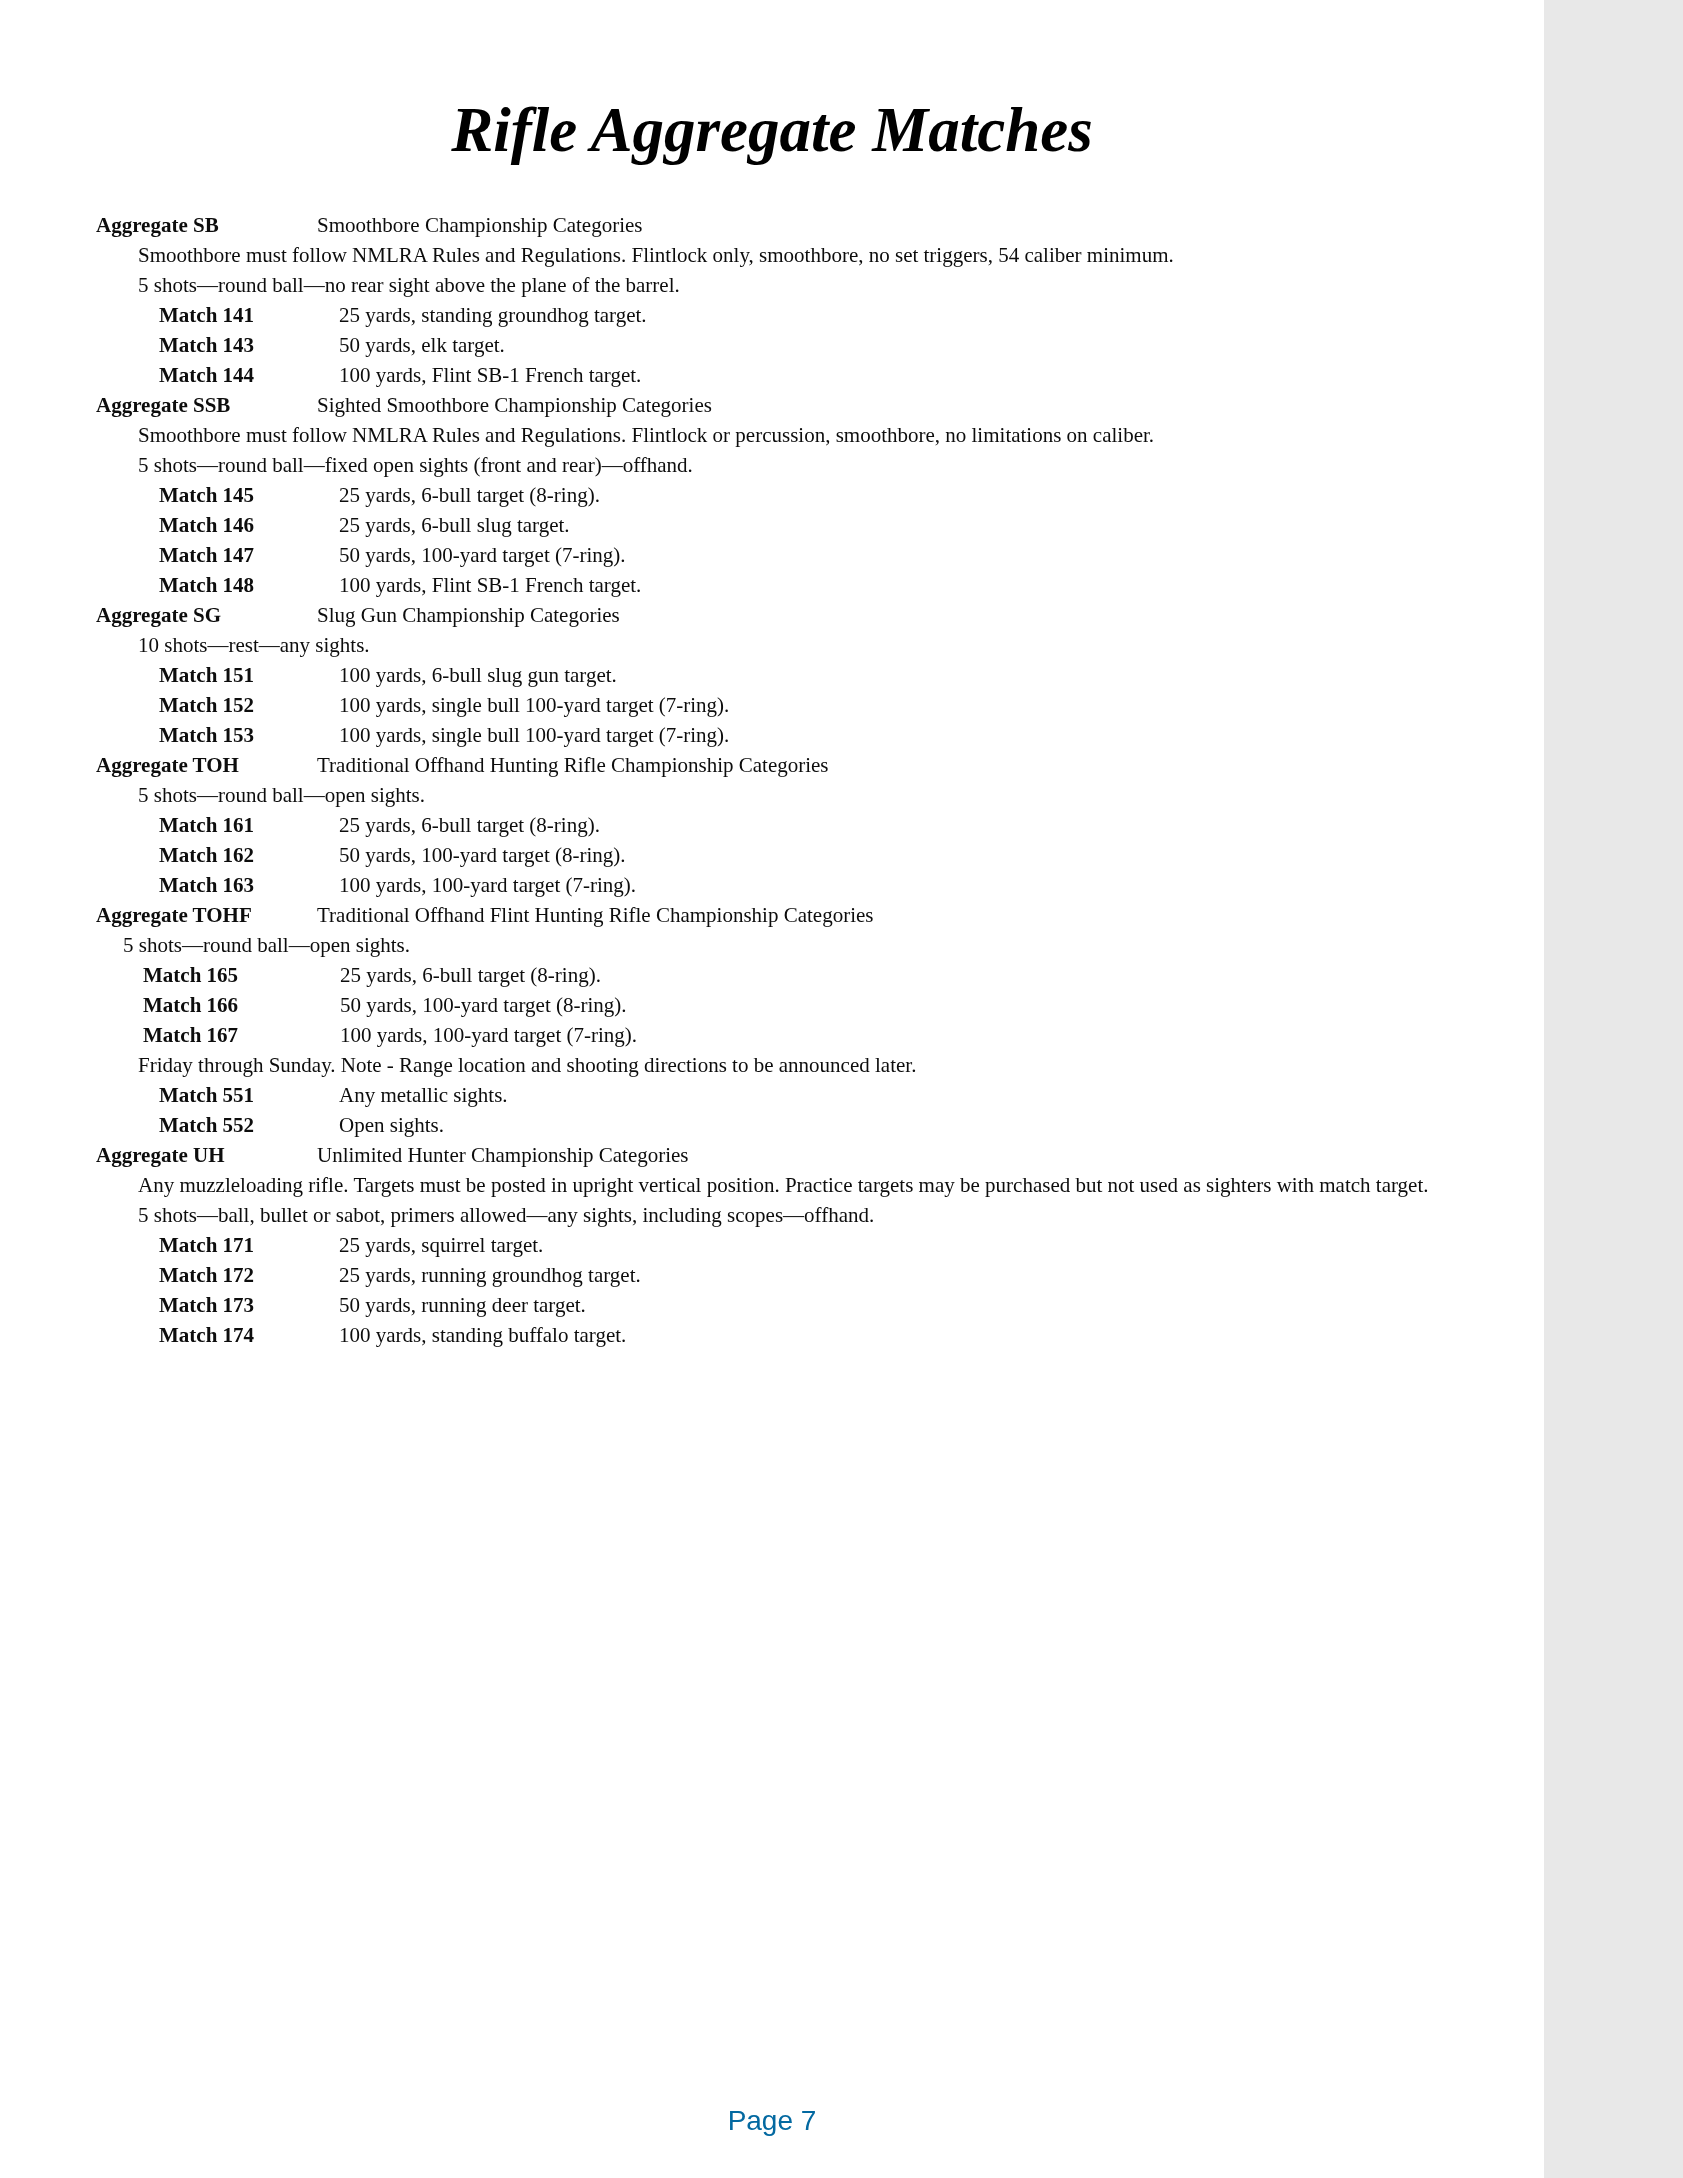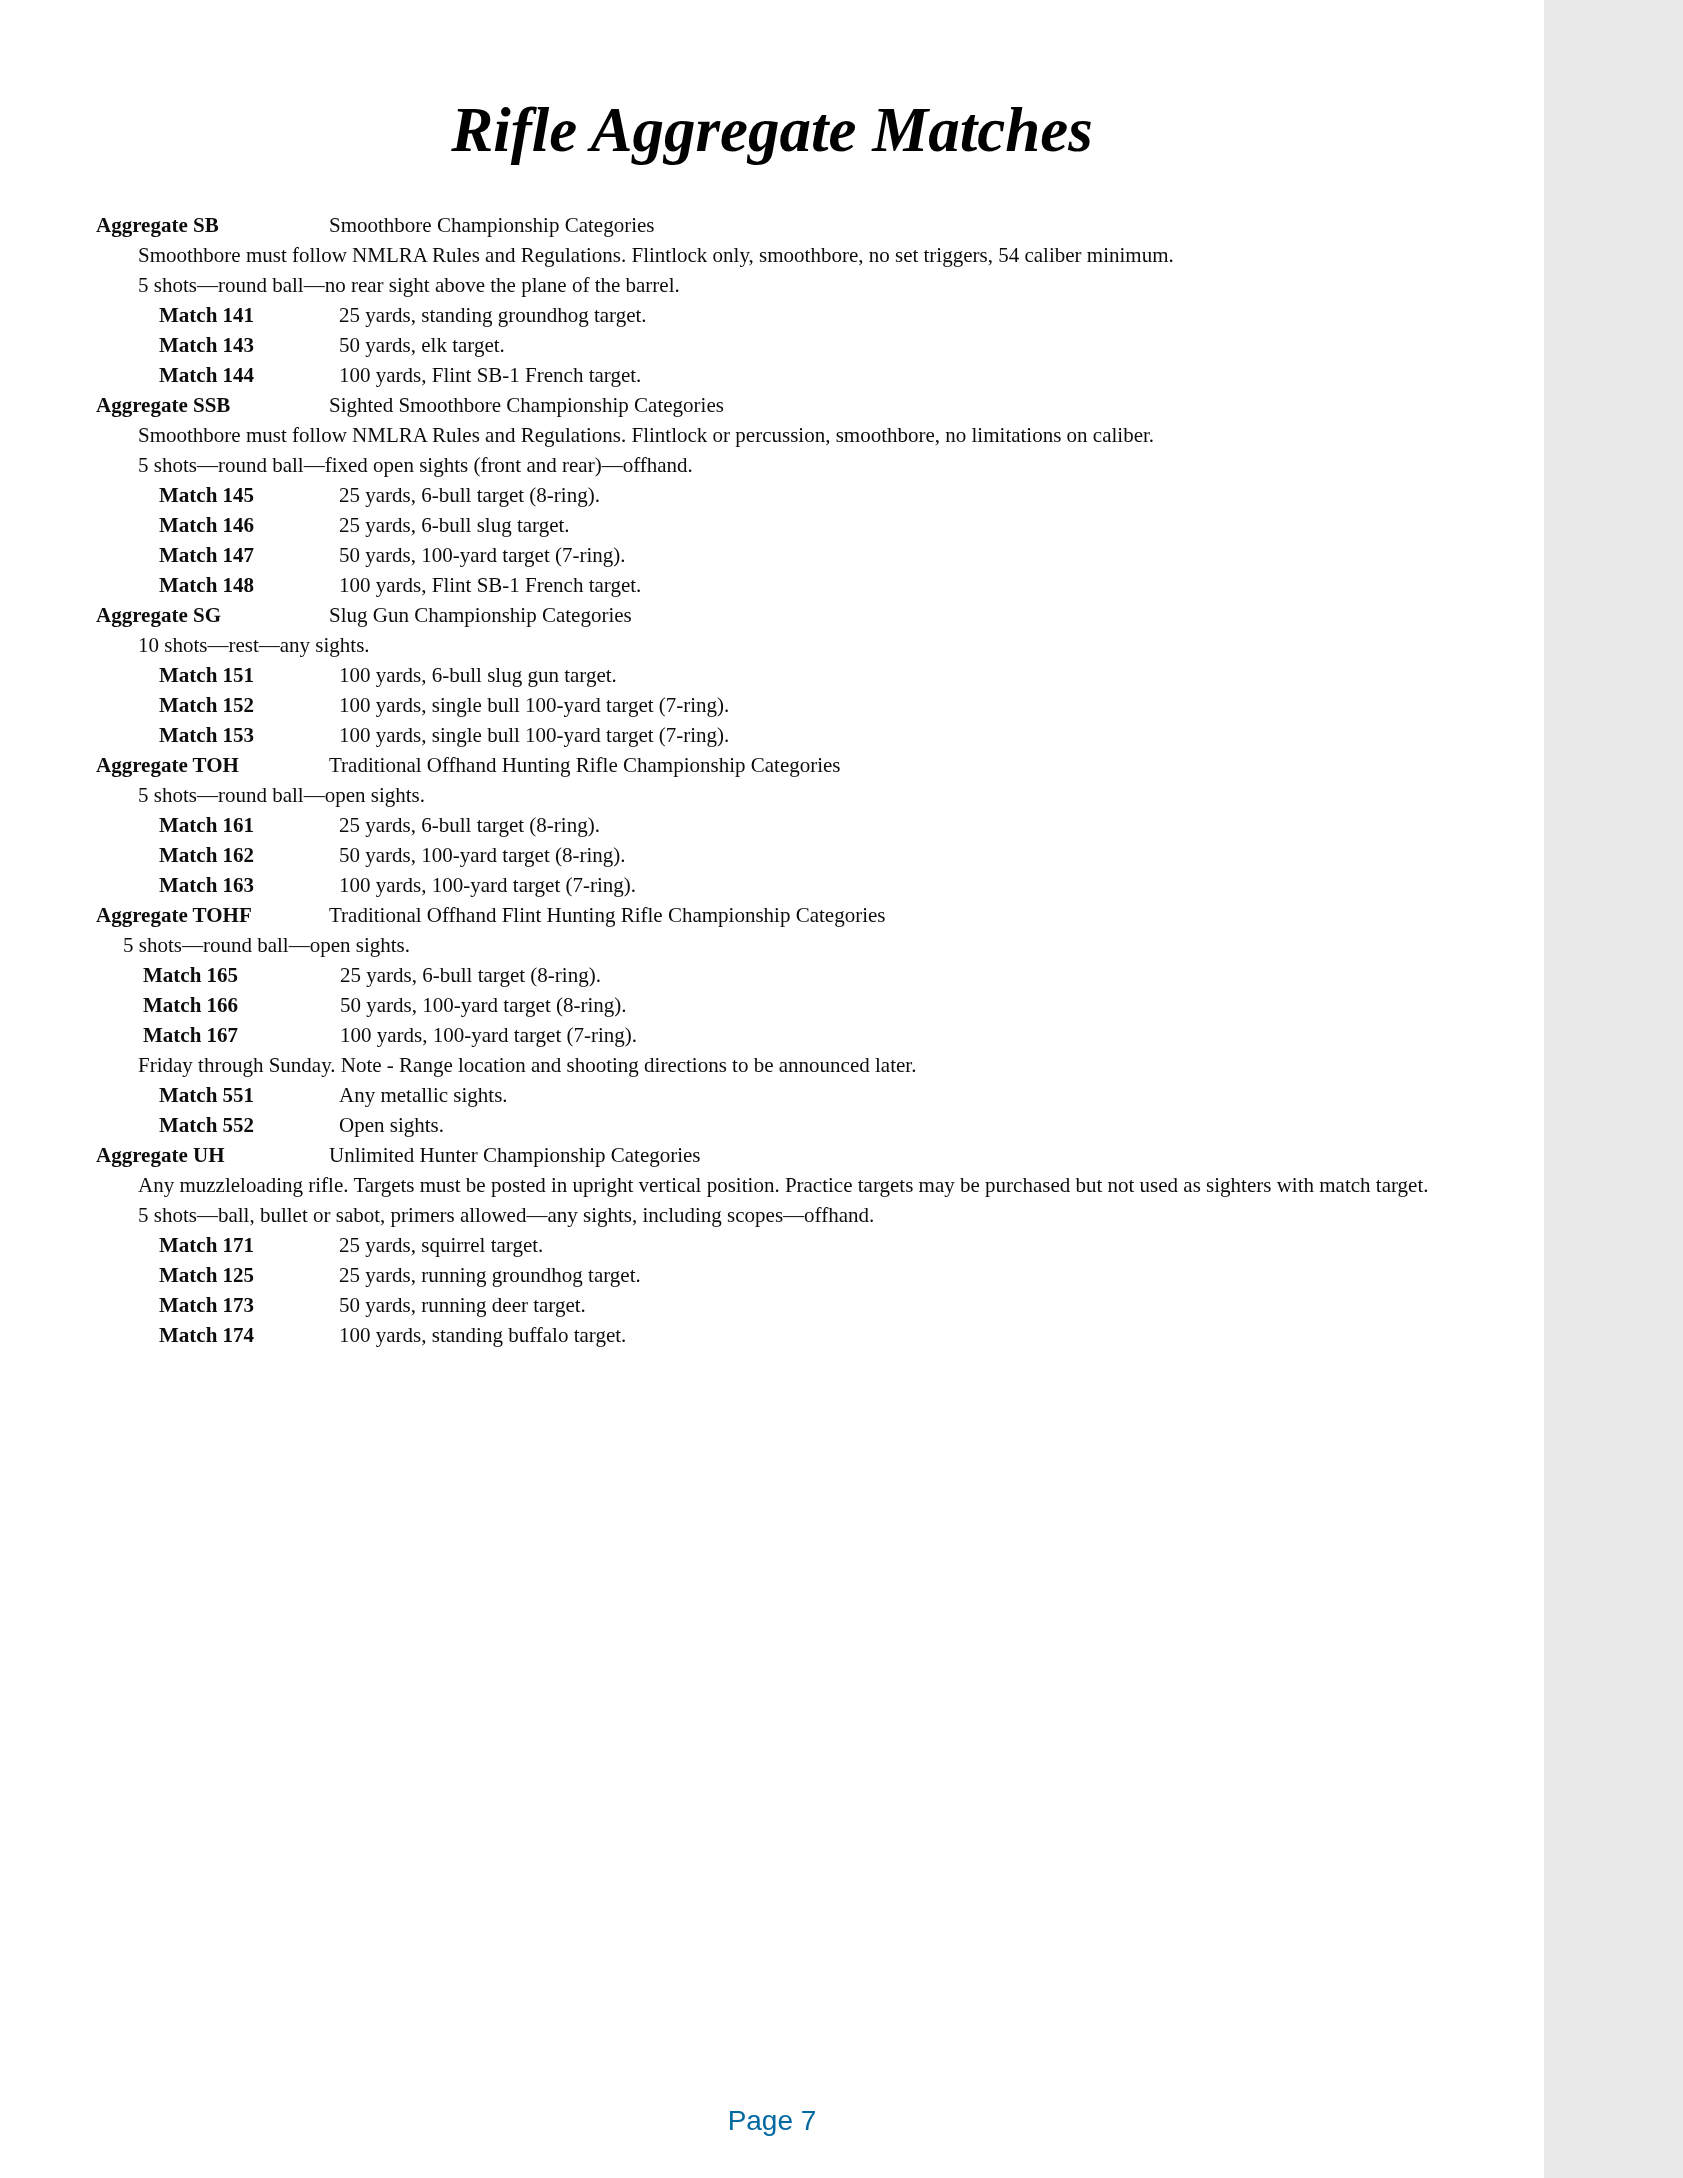--- a/index.html
+++ b/index.html
@@ -33,21 +33,21 @@
     font-size: 21px;
     line-height: 30px;
   }
   .row { white-space: nowrap; }
   .code {
     font-weight: bold;
     display: inline-block;
     width: 221px;
     vertical-align: top;
   }
-  .cat { display: inline-block; vertical-align: top; margin-left: 12px; }
+  .cat { display: inline-block; vertical-align: top; }
   .note { padding-left: 42px; }
   .match { padding-left: 63px; }
   .mlabel {
     font-weight: bold;
     display: inline-block;
     width: 180px;
     vertical-align: top;
   }
   .mdesc { display: inline-block; vertical-align: top; }
   
@@ -133,21 +133,21 @@
       <div class="row match"><span class="mlabel">Match 552</span><span class="mdesc">Open sights.</span></div>
     </div>
 
     <div class="section">
       <div class="row">
         <span class="code">Aggregate UH</span><span class="cat">Unlimited Hunter Championship Categories</span>
       </div>
       <div class="row note">Any muzzleloading rifle. Targets must be posted in upright vertical position. Practice targets may be purchased but not used as sighters with match target.</div>
       <div class="row note">5 shots—ball, bullet or sabot, primers allowed—any sights, including scopes—offhand.</div>
       <div class="row match"><span class="mlabel">Match 171</span><span class="mdesc">25 yards, squirrel target.</span></div>
-      <div class="row match"><span class="mlabel">Match 125</span><span class="mdesc">25 yards, running groundhog target.</span></div>
+      <div class="row match"><span class="mlabel">Match 172</span><span class="mdesc">25 yards, running groundhog target.</span></div>
       <div class="row match"><span class="mlabel">Match 173</span><span class="mdesc">50 yards, running deer target.</span></div>
       <div class="row match"><span class="mlabel">Match 174</span><span class="mdesc">100 yards, standing buffalo target.</span></div>
     </div>
 
   </div>
 
   <div class="footer">Page 7</div>
 
 </div>
 

